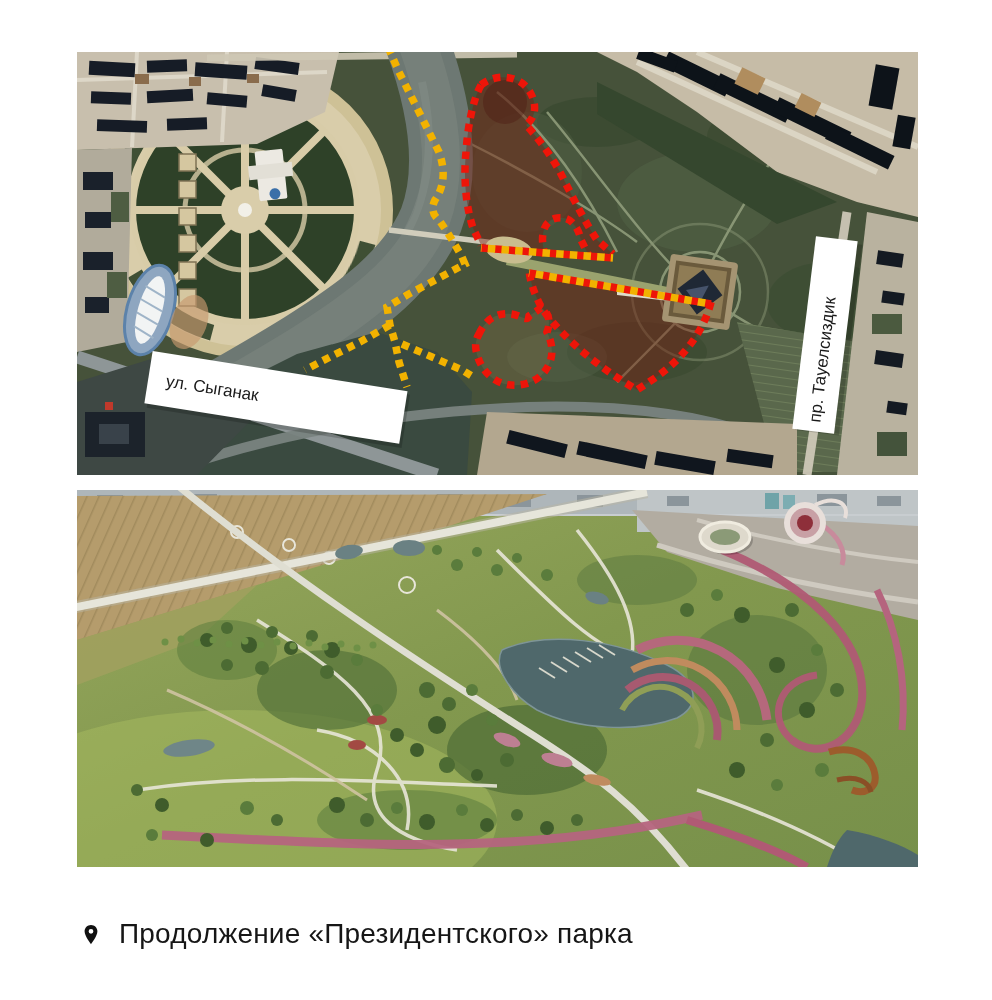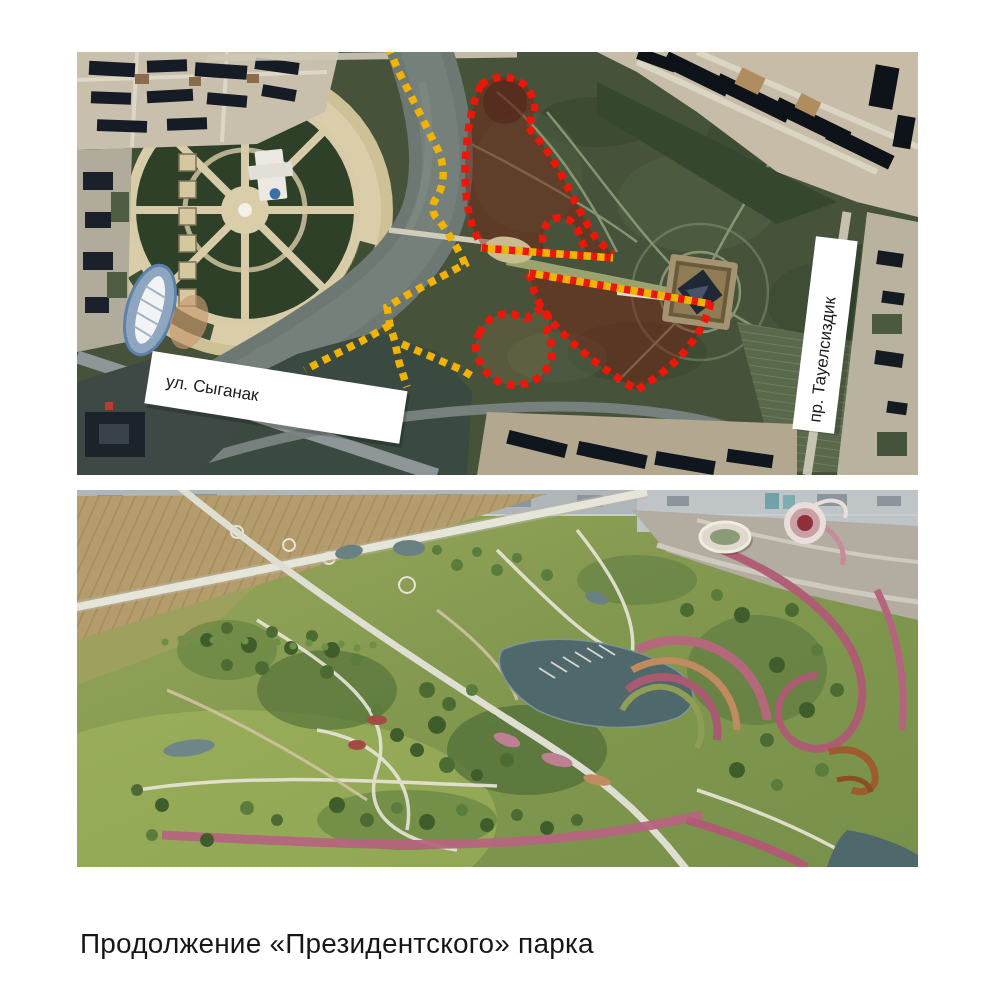--- a/index.html
+++ b/index.html
@@ -9,21 +9,21 @@
     font-family:"Liberation Sans", sans-serif;
     position:relative;
     overflow:hidden;
   }
   .canvas{position:relative;width:992px;height:1000px;}
   figure{margin:0;padding:0;position:absolute;overflow:hidden;background:#46523a;}
   #map-figure{left:77px;top:52px;width:841px;height:423px;}
   #render-figure{left:77px;top:490px;width:841px;height:377px;background:#879c50;}
   .caption{
     position:absolute;left:80px;top:912px;height:44px;
-    display:flex;align-items:center;gap:17px;flex-direction:column;
+    display:flex;align-items:center;gap:17px;
   }
   .caption-text{
     font-size:28px;line-height:1.1;color:#161616;letter-spacing:0.2px;
   }
   .street-label-text{
     font-size:17px;font-weight:500;fill:#1a1a1a;
   }
   .dash{stroke-width:7.5;stroke-dasharray:7.5 6.2;fill:none;stroke-linecap:butt;}
 </style>
 </head>

